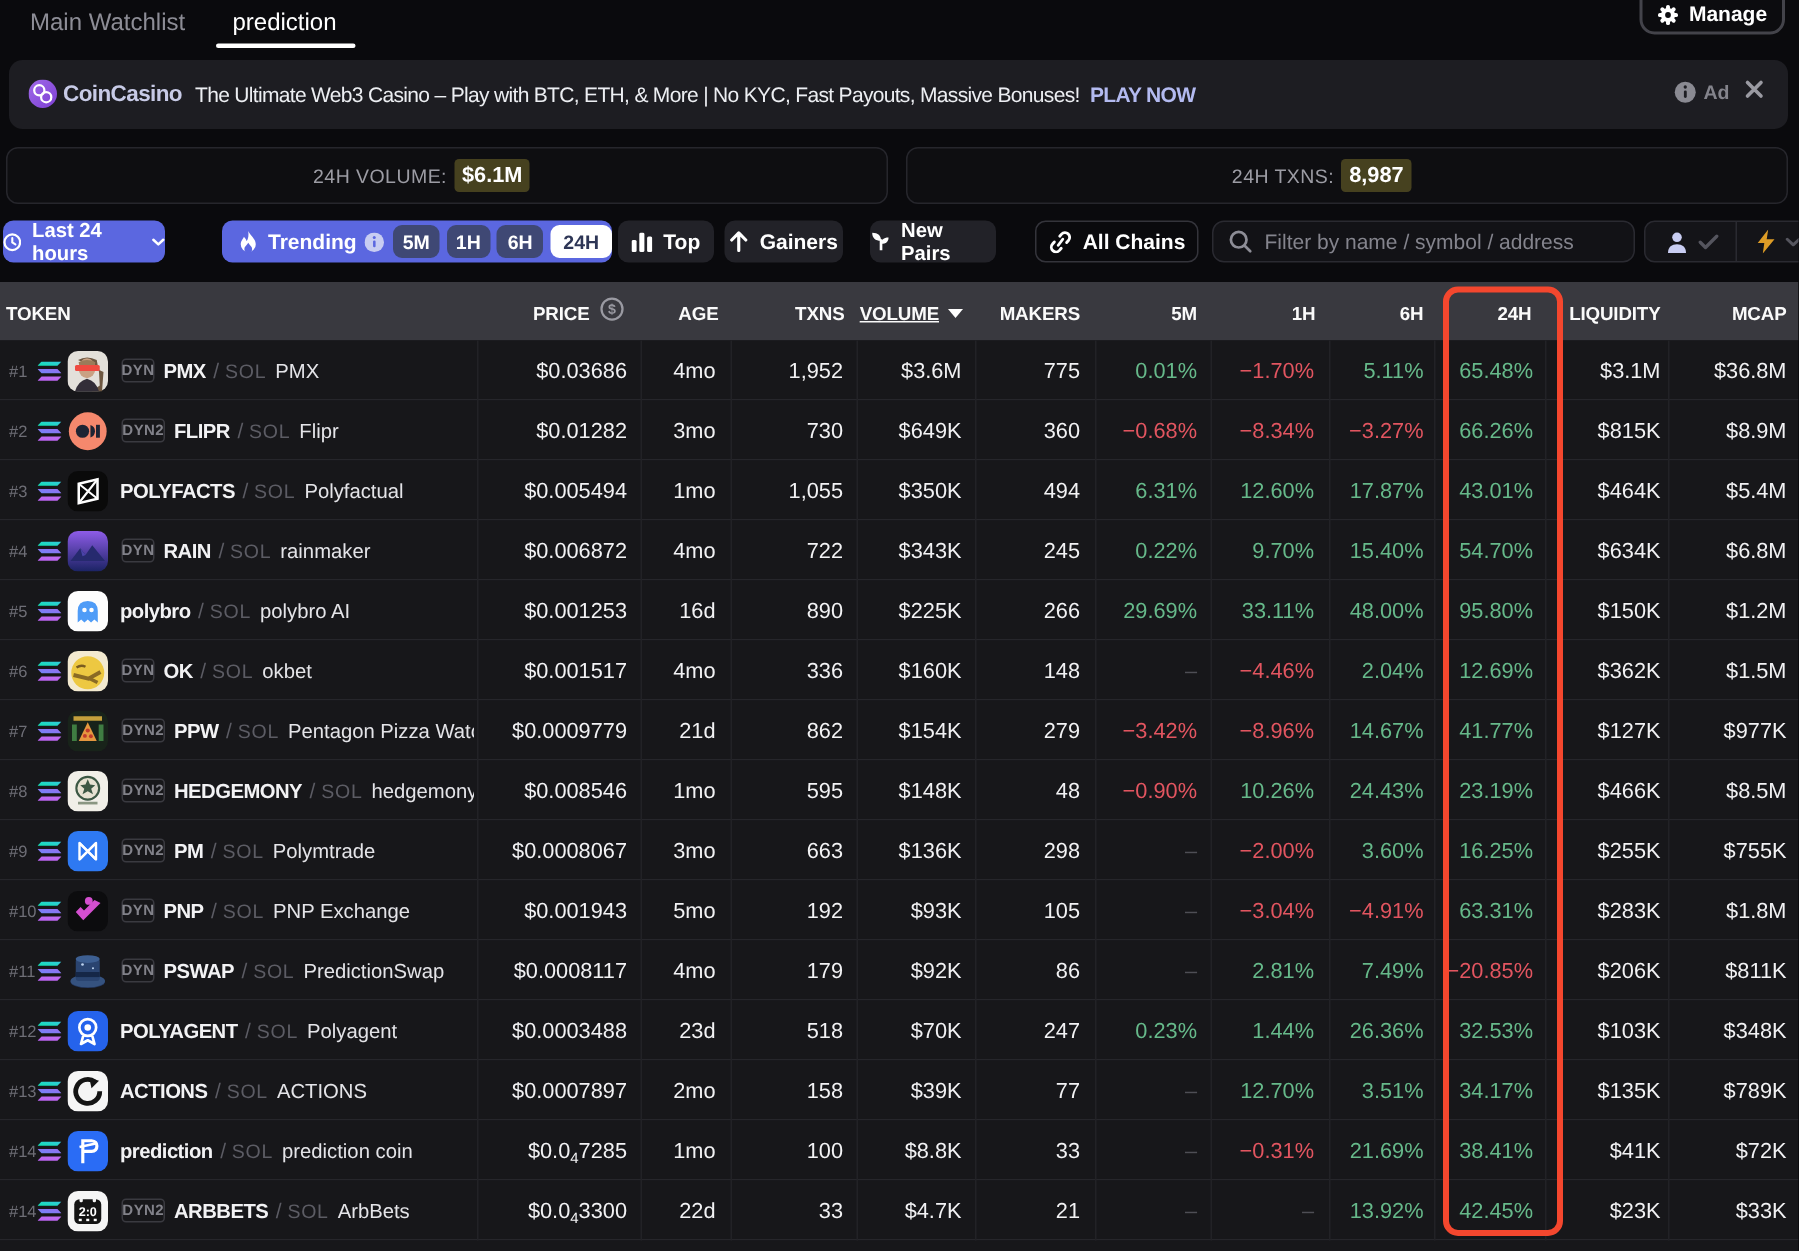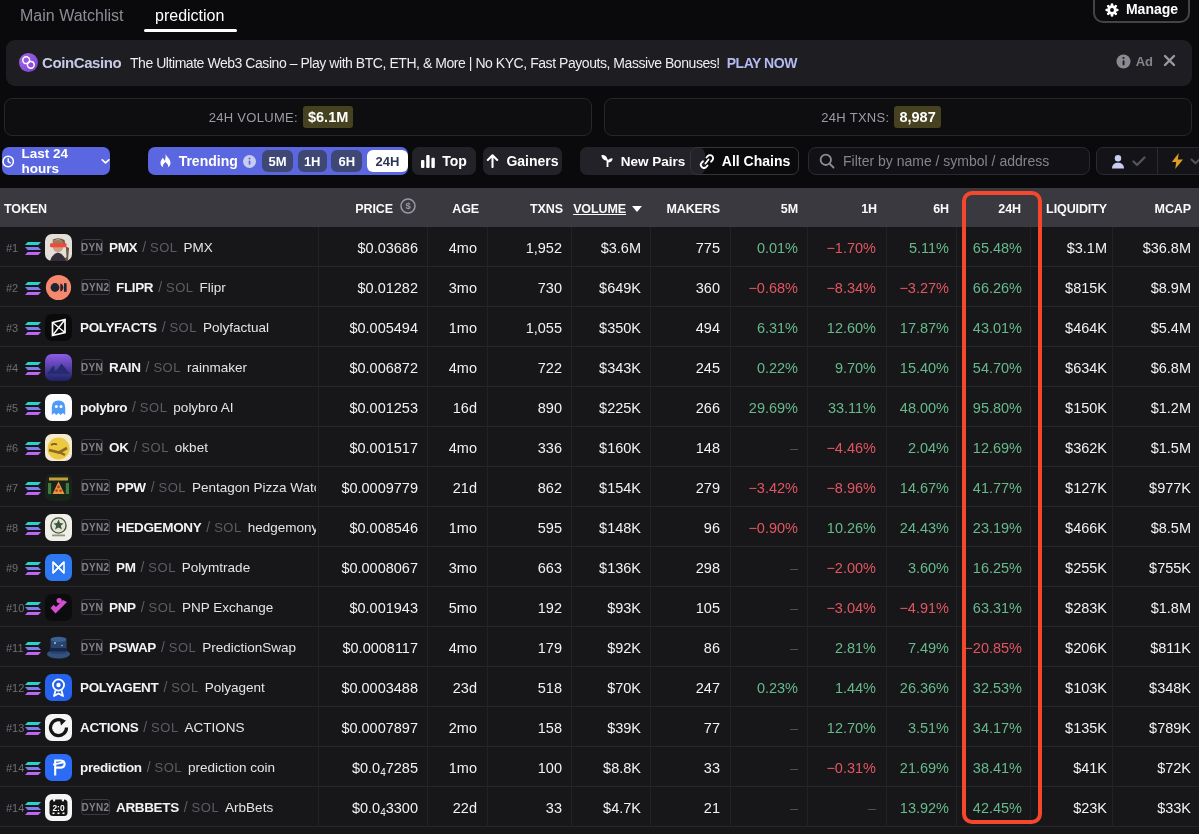--- a/index.html
+++ b/index.html
@@ -134,21 +134,21 @@
       </g>
     </svg>
     <span>Top</span>
   </div>
 <div class="abs btn" style="left:483px;width:79px">
     <svg width="13" height="14" viewBox="0 0 13 14">
       <path d="M6.5 13 V2 M1.8 6 L6.5 1.3 L11.2 6" stroke="#fff" stroke-width="2.1" fill="none" stroke-linecap="round" stroke-linejoin="round"></path>
     </svg>
     <span>Gainers</span>
   </div>
-<div class="abs btn" style="left:580px;width:125px;gap:6px">
+<div class="abs btn" style="left:580px;width:84px;gap:6px">
     <svg width="15" height="14" viewBox="0 0 15 14">
       <path d="M7.5 13 C7.5 9 7.5 7 7.5 5.5" stroke="#fff" stroke-width="1.8" fill="none"></path>
       <path d="M7.5 6.5 C7.5 3 5.5 1 1.5 1 C1.5 4.5 3.5 6.5 7.5 6.5Z" fill="#fff"></path>
       <path d="M7.6 8.5 C7.6 5.8 9.2 4.2 12.6 4.2 C12.6 7 11 8.6 7.6 8.6Z" fill="#fff"></path>
     </svg>
     <span style="font-size:13.5px">New Pairs</span>
   </div>
 <div class="abs btn" style="left:690px;width:109px;background:transparent;border:1px solid #34343b">
     <svg width="16" height="15" viewBox="0 0 16 15">
       <g stroke="#fff" stroke-width="1.9" fill="none" stroke-linecap="round">
@@ -573,21 +573,21 @@
 <div class="badge" style="left:81px;width:29px">DYN2</div>
 <div class="toktext" style="left:116px;width:200px">
         <span class="sym">HEDGEMONY</span>
         <span class="slash">/ <span style="font-size:13px;letter-spacing:.5px">SOL</span></span>
         <span class="tname">hedgemony</span>
       </div>
 <div class="cell r" style="right:781px">$0.008546</div>
 <div class="cell r" style="right:722px">1mo</div>
 <div class="cell r" style="right:637px">595</div>
 <div class="cell r" style="right:558px">$148K</div>
-<div class="cell r" style="right:479px">96</div>
+<div class="cell r" style="right:479px">48</div>
 <div class="cell r" style="right:401px"><span class="neg">−0.90%</span></div>
 <div class="cell r" style="right:323px"><span class="pos">10.26%</span></div>
 <div class="cell r" style="right:250px"><span class="pos">24.43%</span></div>
 <div class="cell r" style="right:177px"><span class="pos">23.19%</span></div>
 <div class="cell r" style="right:92px">$466K</div>
 <div class="cell r" style="right:8px">$8.5M</div>
 </div>
 <div class="row" style="top:320px">
 <div class="rnum">#9</div>
 <div class="sol"><svg width="16" height="13" viewBox="0 0 16 13">

